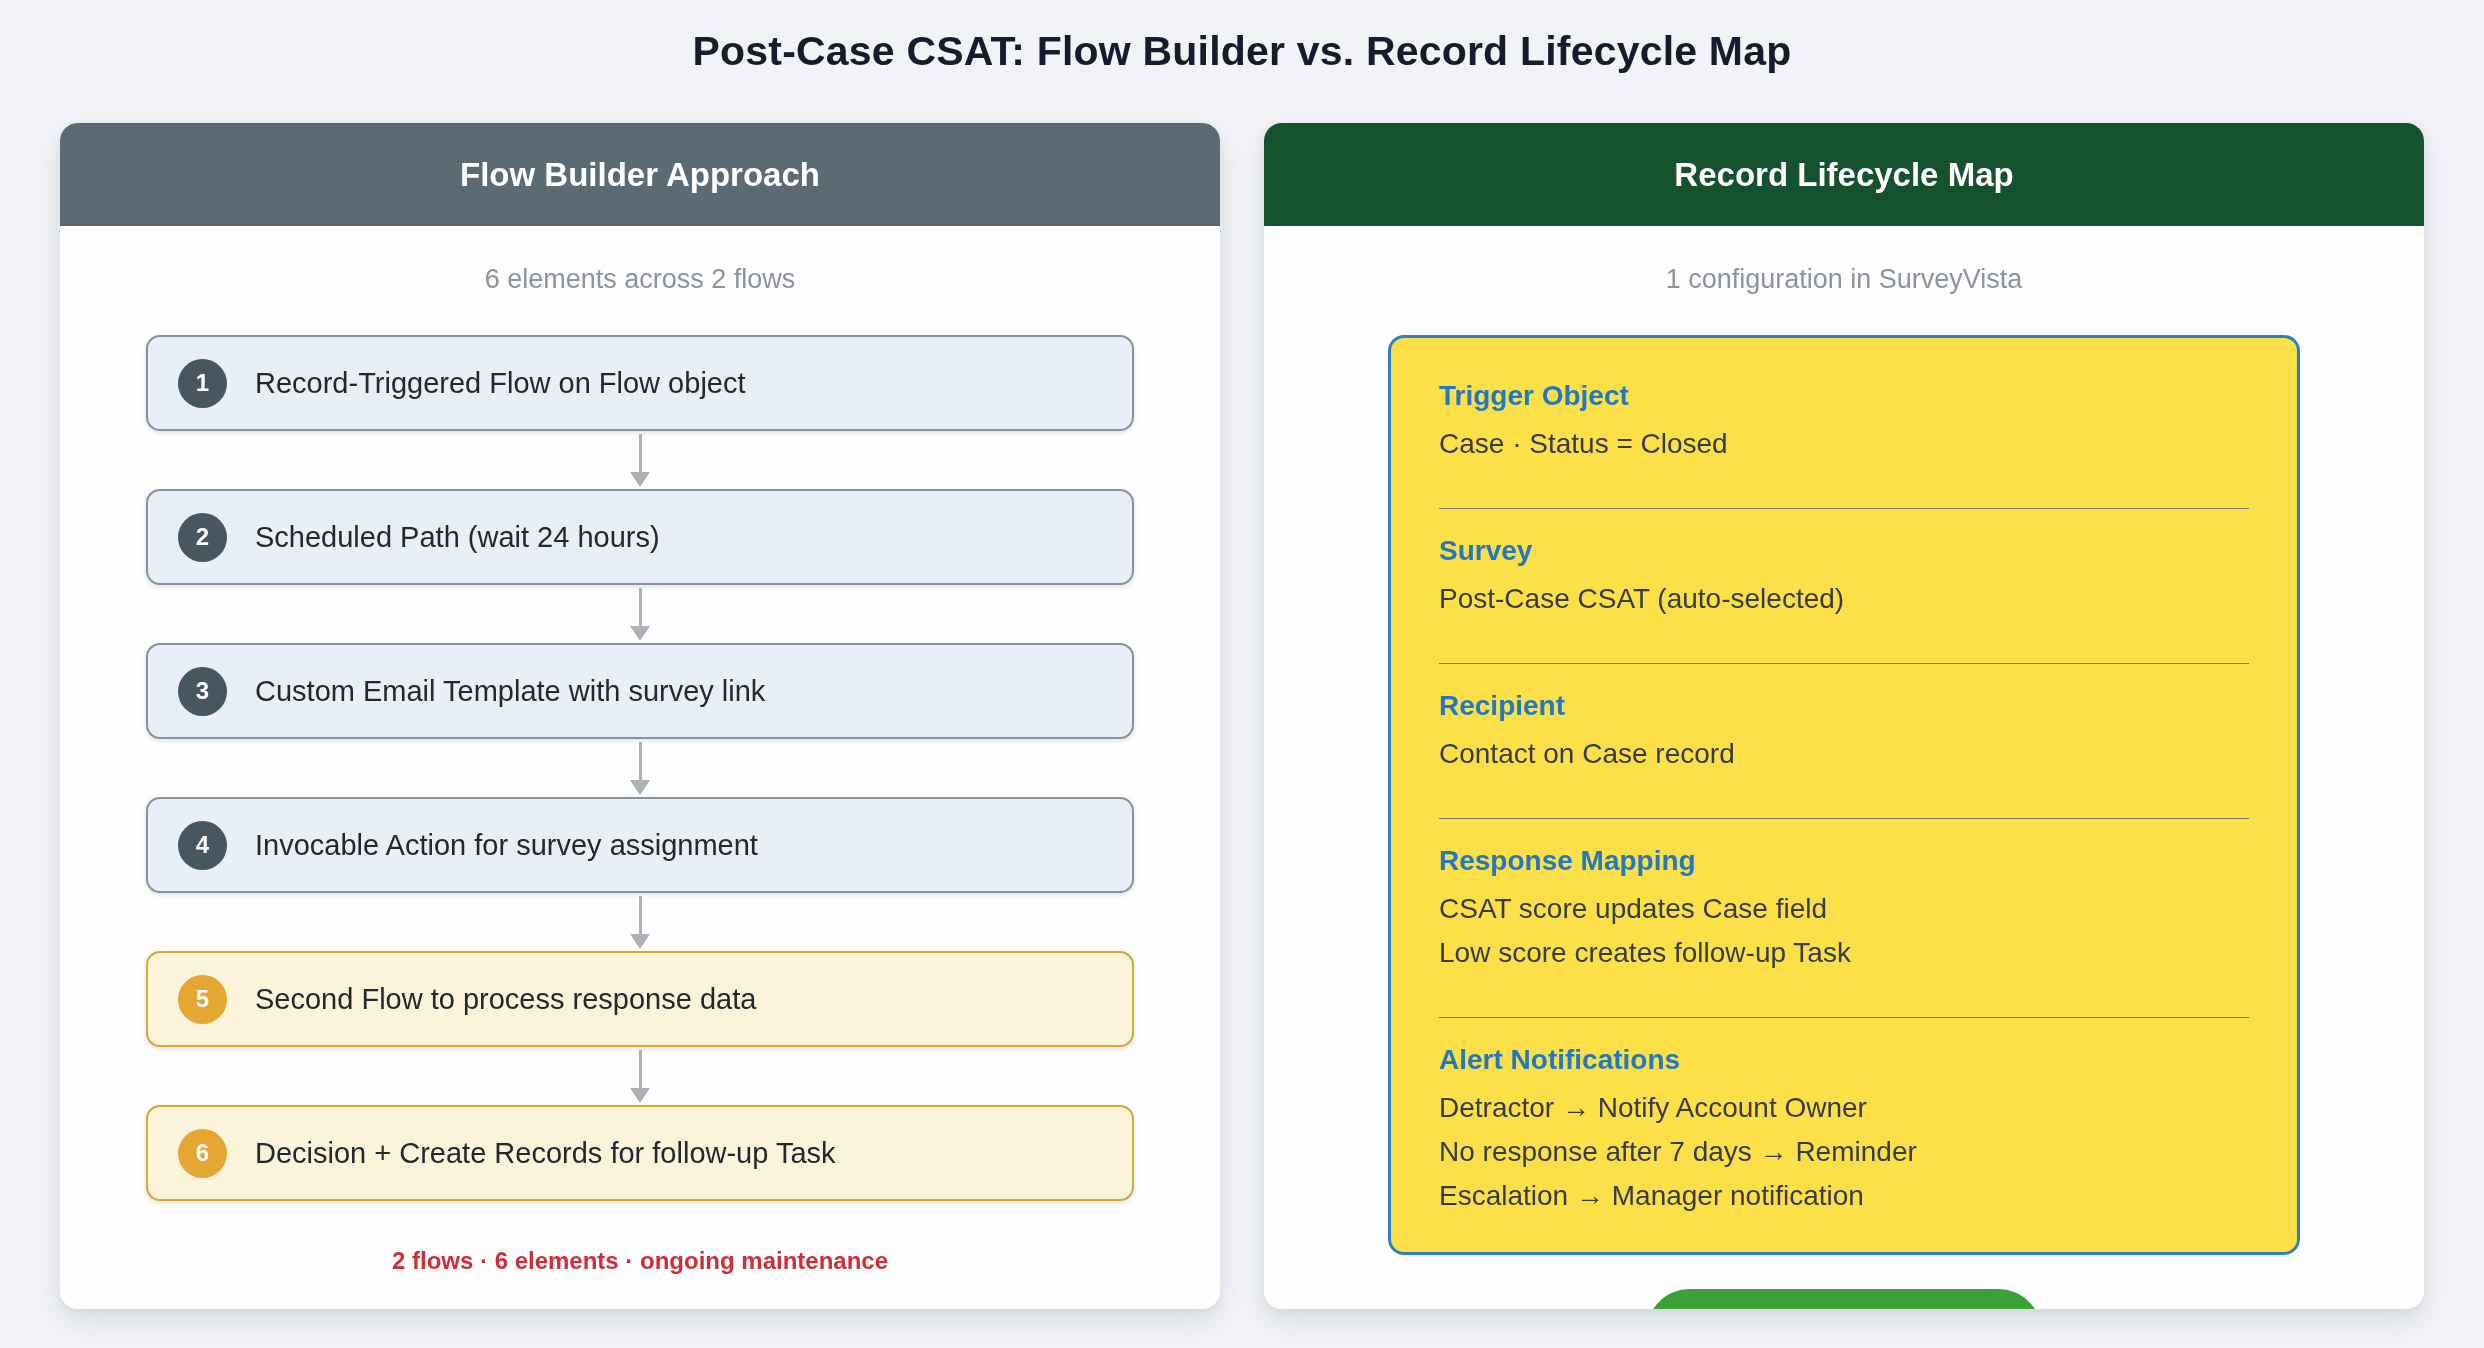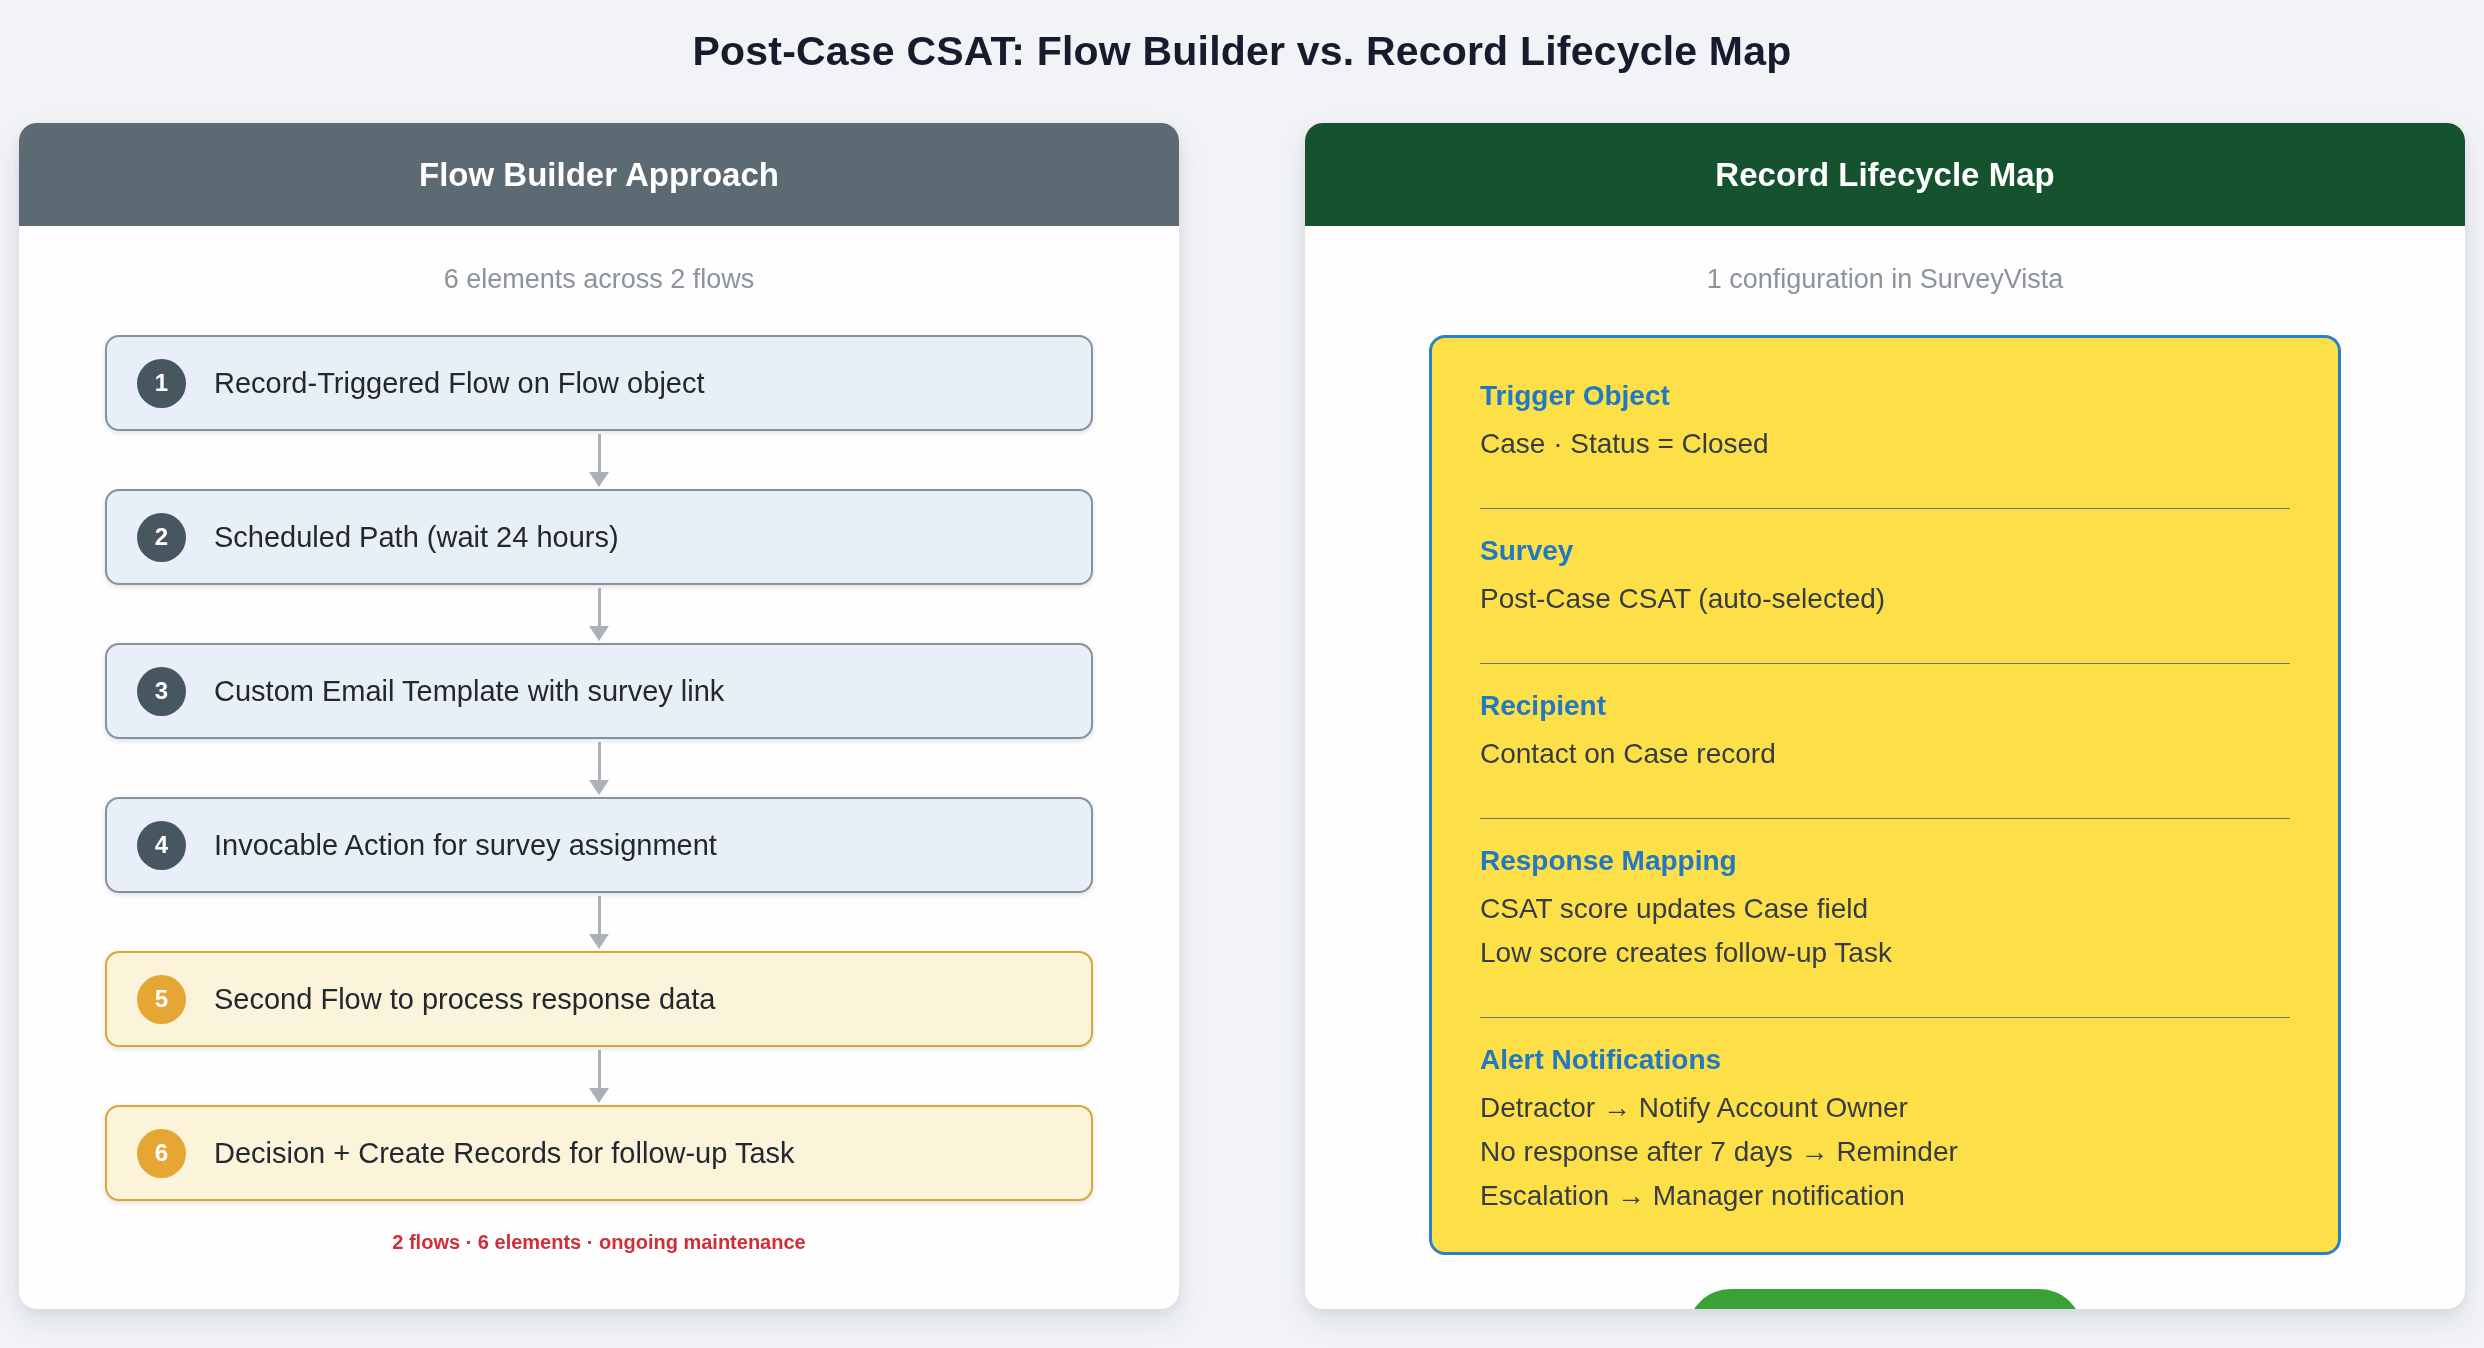--- a/index.html
+++ b/index.html
@@ -14,21 +14,21 @@
     margin-top: 28px;
     text-align: center;
     font-size: 41px;
     font-weight: bold;
     color: #171b2e;
     letter-spacing: 0.2px;
   }
   .panels {
     display: flex;
     justify-content: space-between;
-    padding: 0 19px;
+    padding: 0 60px;
     margin-top: 48px;
   }
   .panel {
     width: 1160px;
     height: 1186px;
     background: #fefefe;
     border-radius: 18px;
     box-shadow: 0 12px 28px rgba(40,50,70,0.10), 0 3px 8px rgba(40,50,70,0.06);
     overflow: hidden;
   }
@@ -94,23 +94,23 @@
     justify-content: center;
   }
   .arrow .shaft { width: 3px; height: 38px; background: #abb1b7; }
   .arrow .head {
     width: 0; height: 0;
     border-left: 10px solid transparent;
     border-right: 10px solid transparent;
     border-top: 15px solid #abb1b7;
   }
   .flow-summary {
-    margin-top: 30px;
+    margin-top: 46px;
     text-align: center;
-    font-size: 20px;
+    font-size: 24px;
     font-weight: bold;
     color: #cf2e38;
   }
   
   .config-box {
     width: 912px;
     margin: 40px auto 0;
     background: #fde047;
     border: 3px solid #2b80c6;
     border-radius: 16px;

